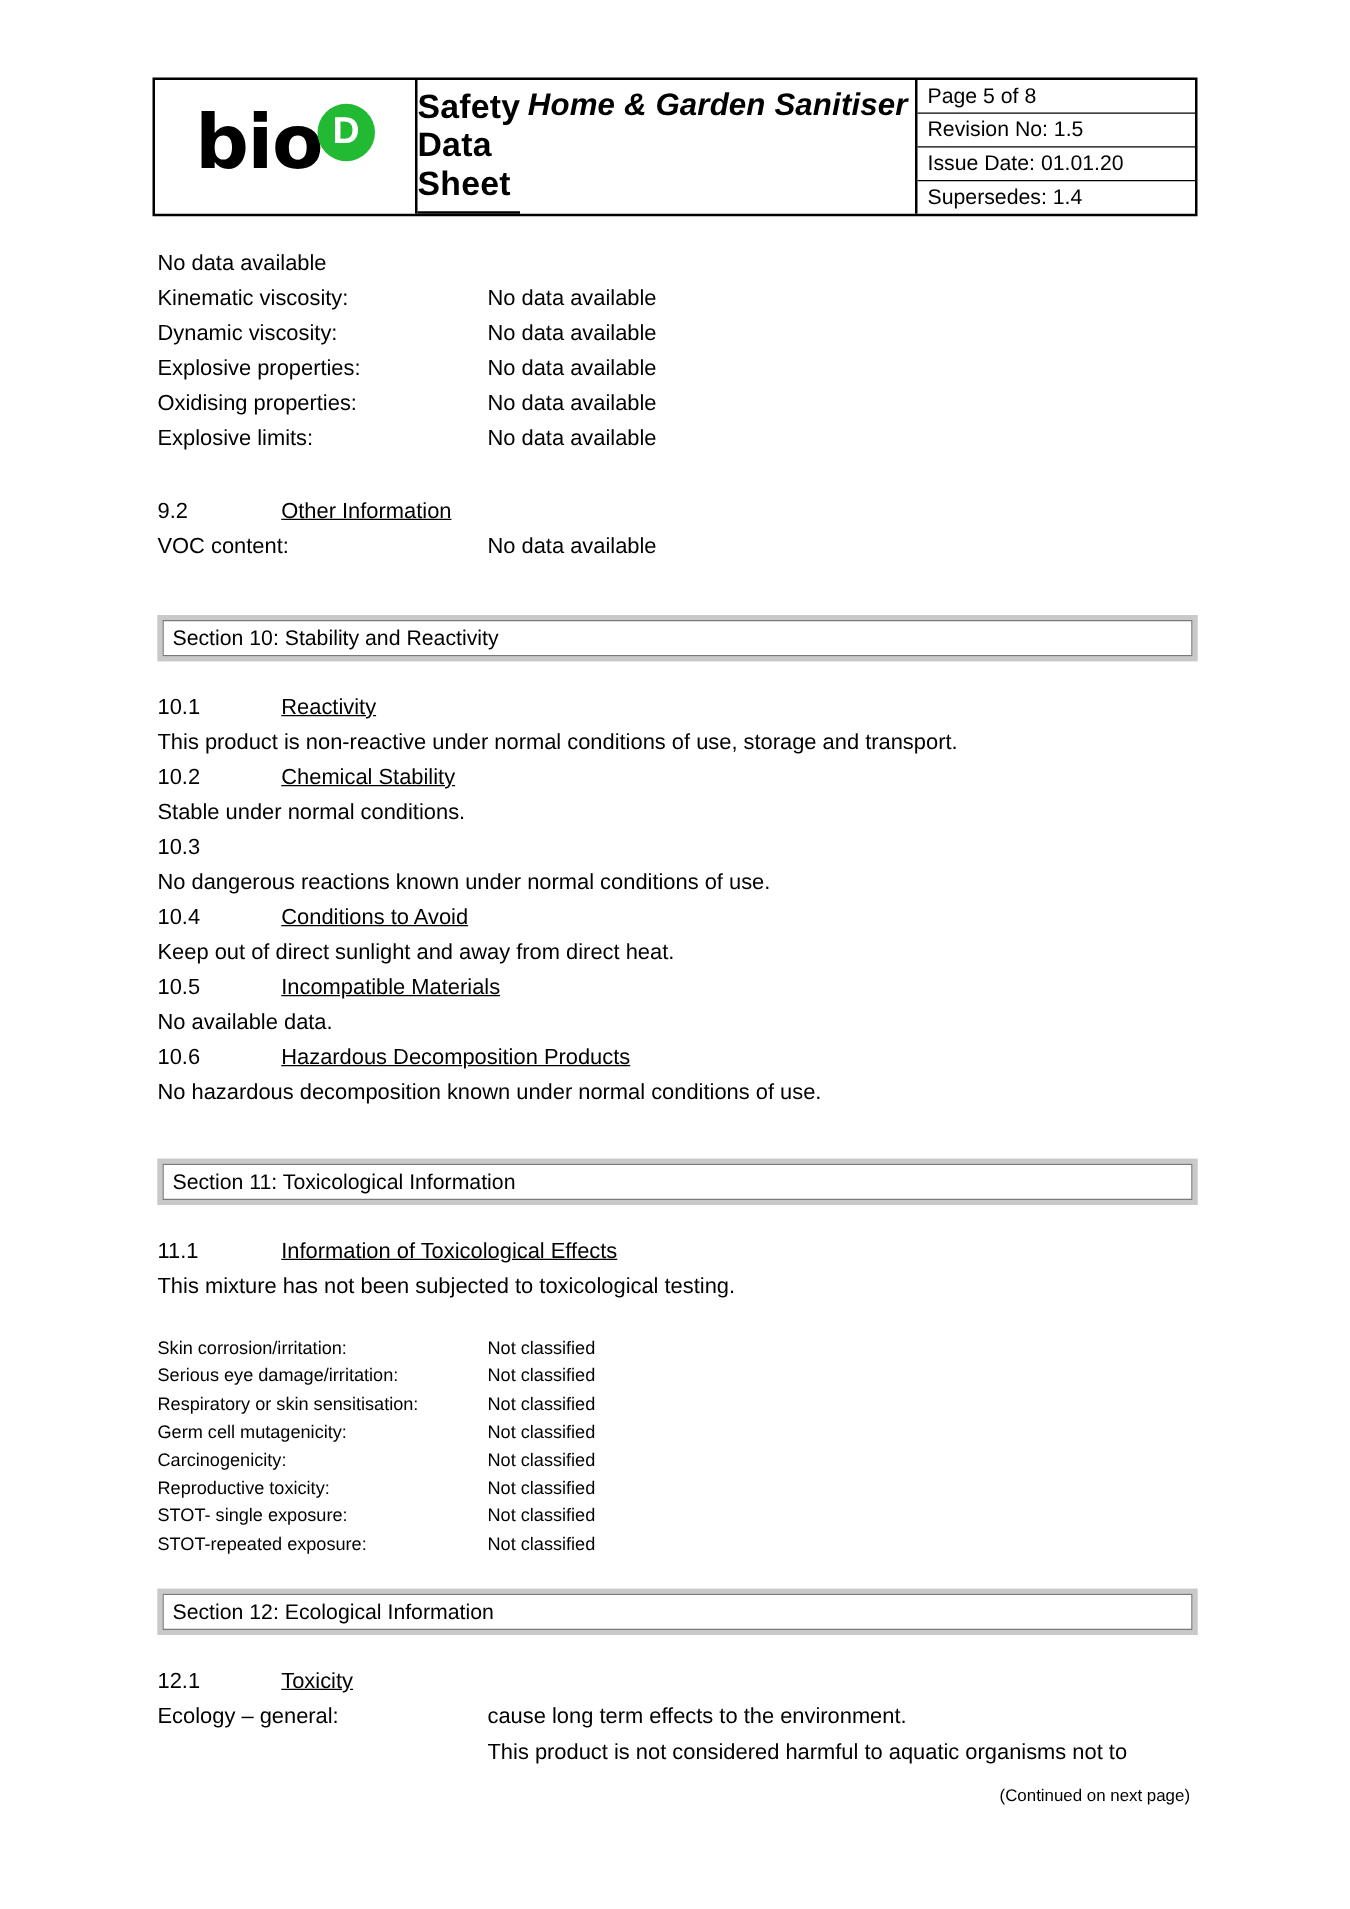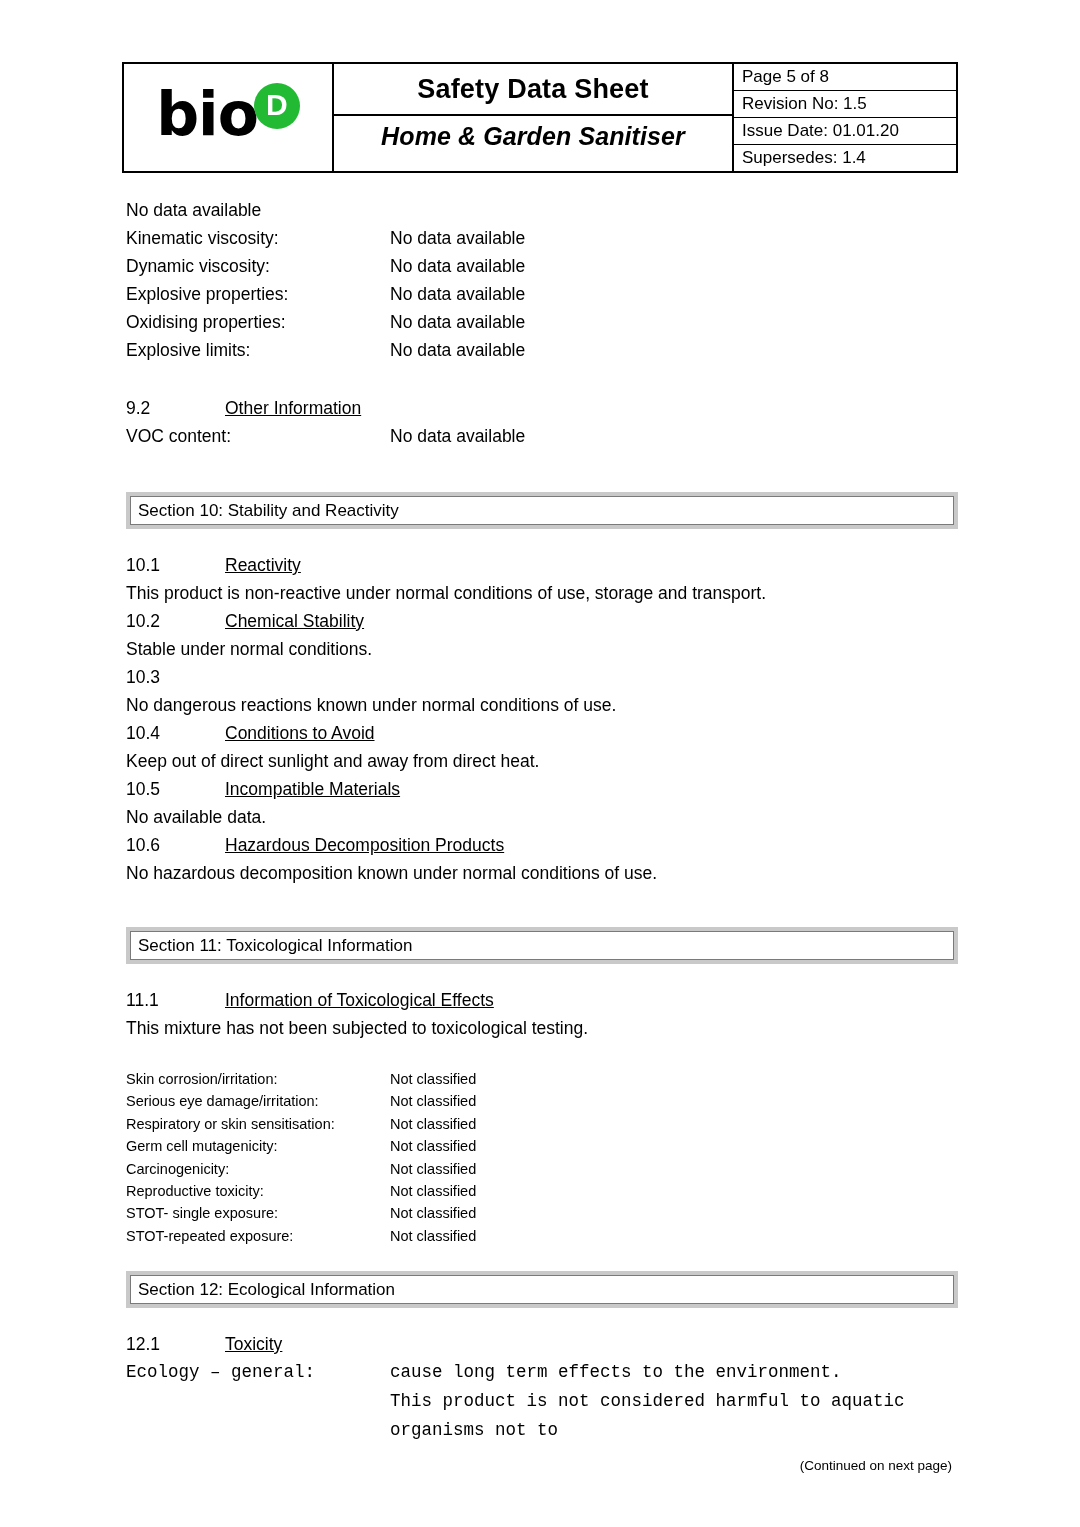--- a/index.html
+++ b/index.html
@@ -76,21 +76,20 @@
     font-size: 30px;
     line-height: 30px;
     transform: translateY(-1px);
   }
 
   .hdr-title-cell {
     width: 400px;
     border-right: 2px solid #000;
     box-sizing: border-box;
     display: flex;
-    flex-direction: column;
   }
   .hdr-title-1 {
     flex: 0 0 50px;
     border-bottom: 2px solid #000;
     display: flex;
     align-items: center;
     justify-content: center;
     font-weight: bold;
     font-size: 27px;
     letter-spacing: 0.2px;
@@ -185,21 +184,20 @@
     line-height: 22.4px;
     height: 22.4px;
   }
   .tox-label { width: 264px; }
   .tox-value { flex: 1 1 auto; }
 
   .eco-row {
     display: flex;
     font-size: 17.5px;
     line-height: 29px;
-    font-family: Liberation Mono, monospace;
   }
   .eco-label { width: 264px; flex: 0 0 264px; }
   .eco-value { flex: 1 1 auto; }
 
   .continued {
     text-align: right;
     font-size: 13.5px;
     line-height: 22px;
     margin-top: 10px;
     padding-right: 6px;

